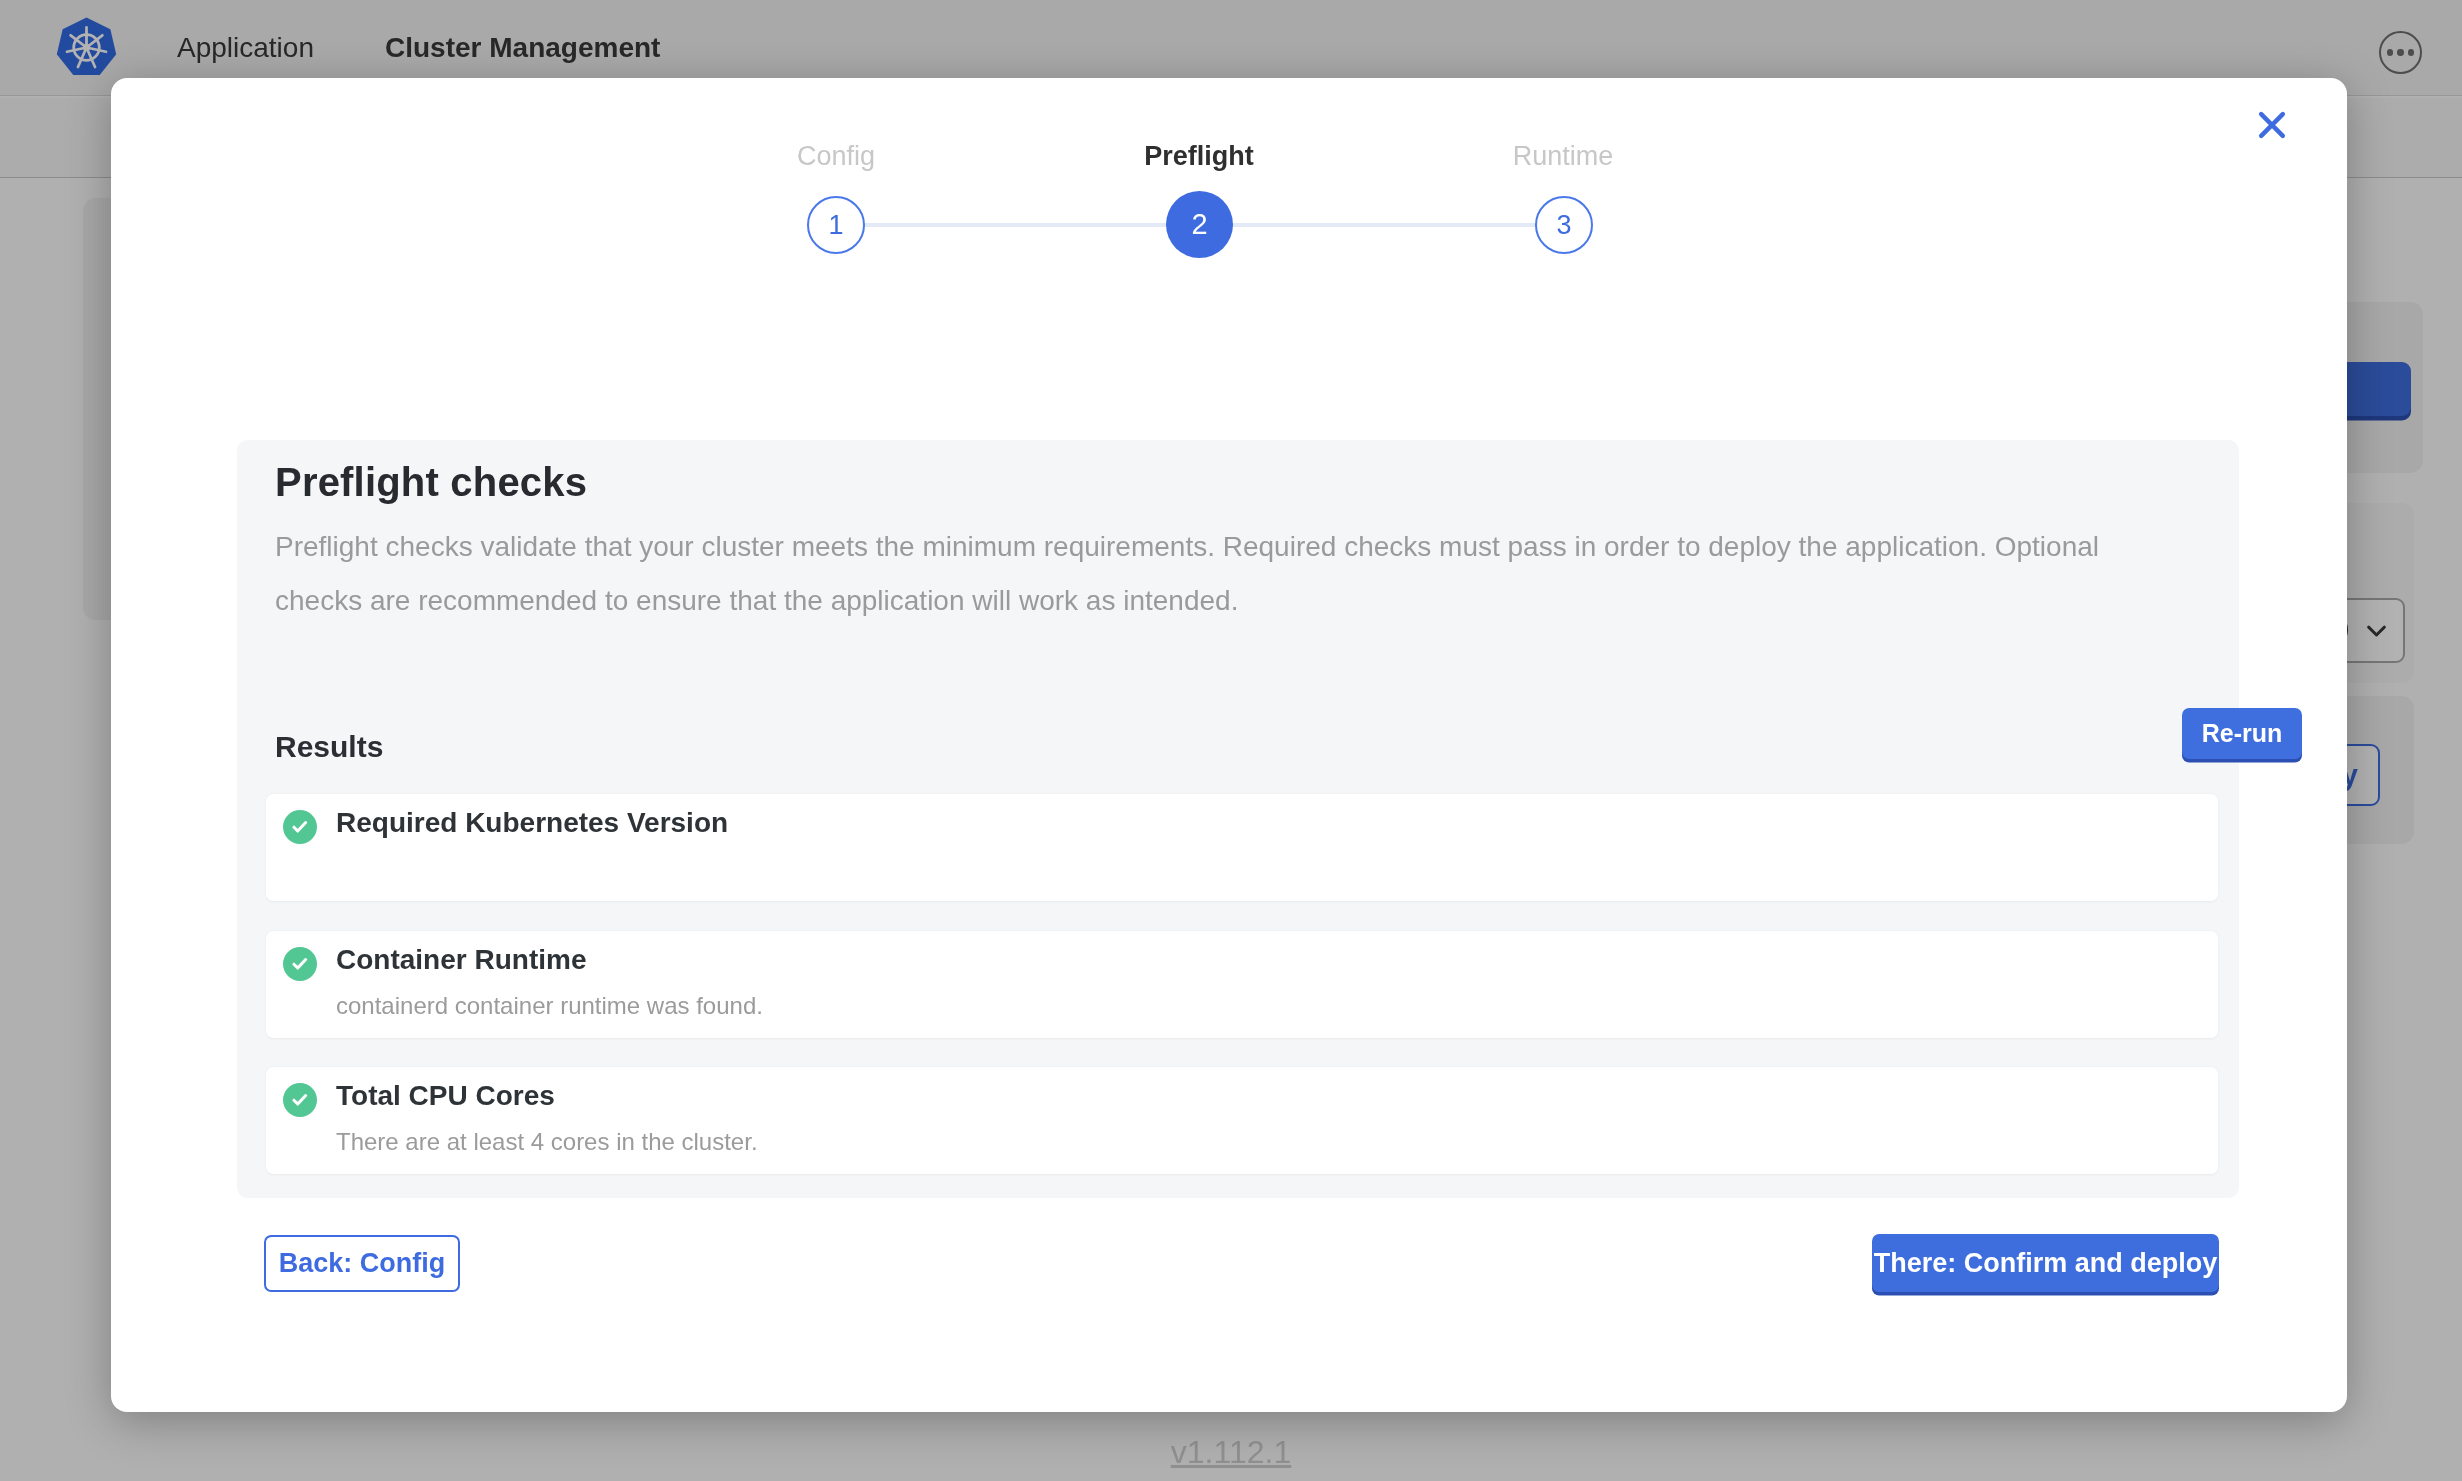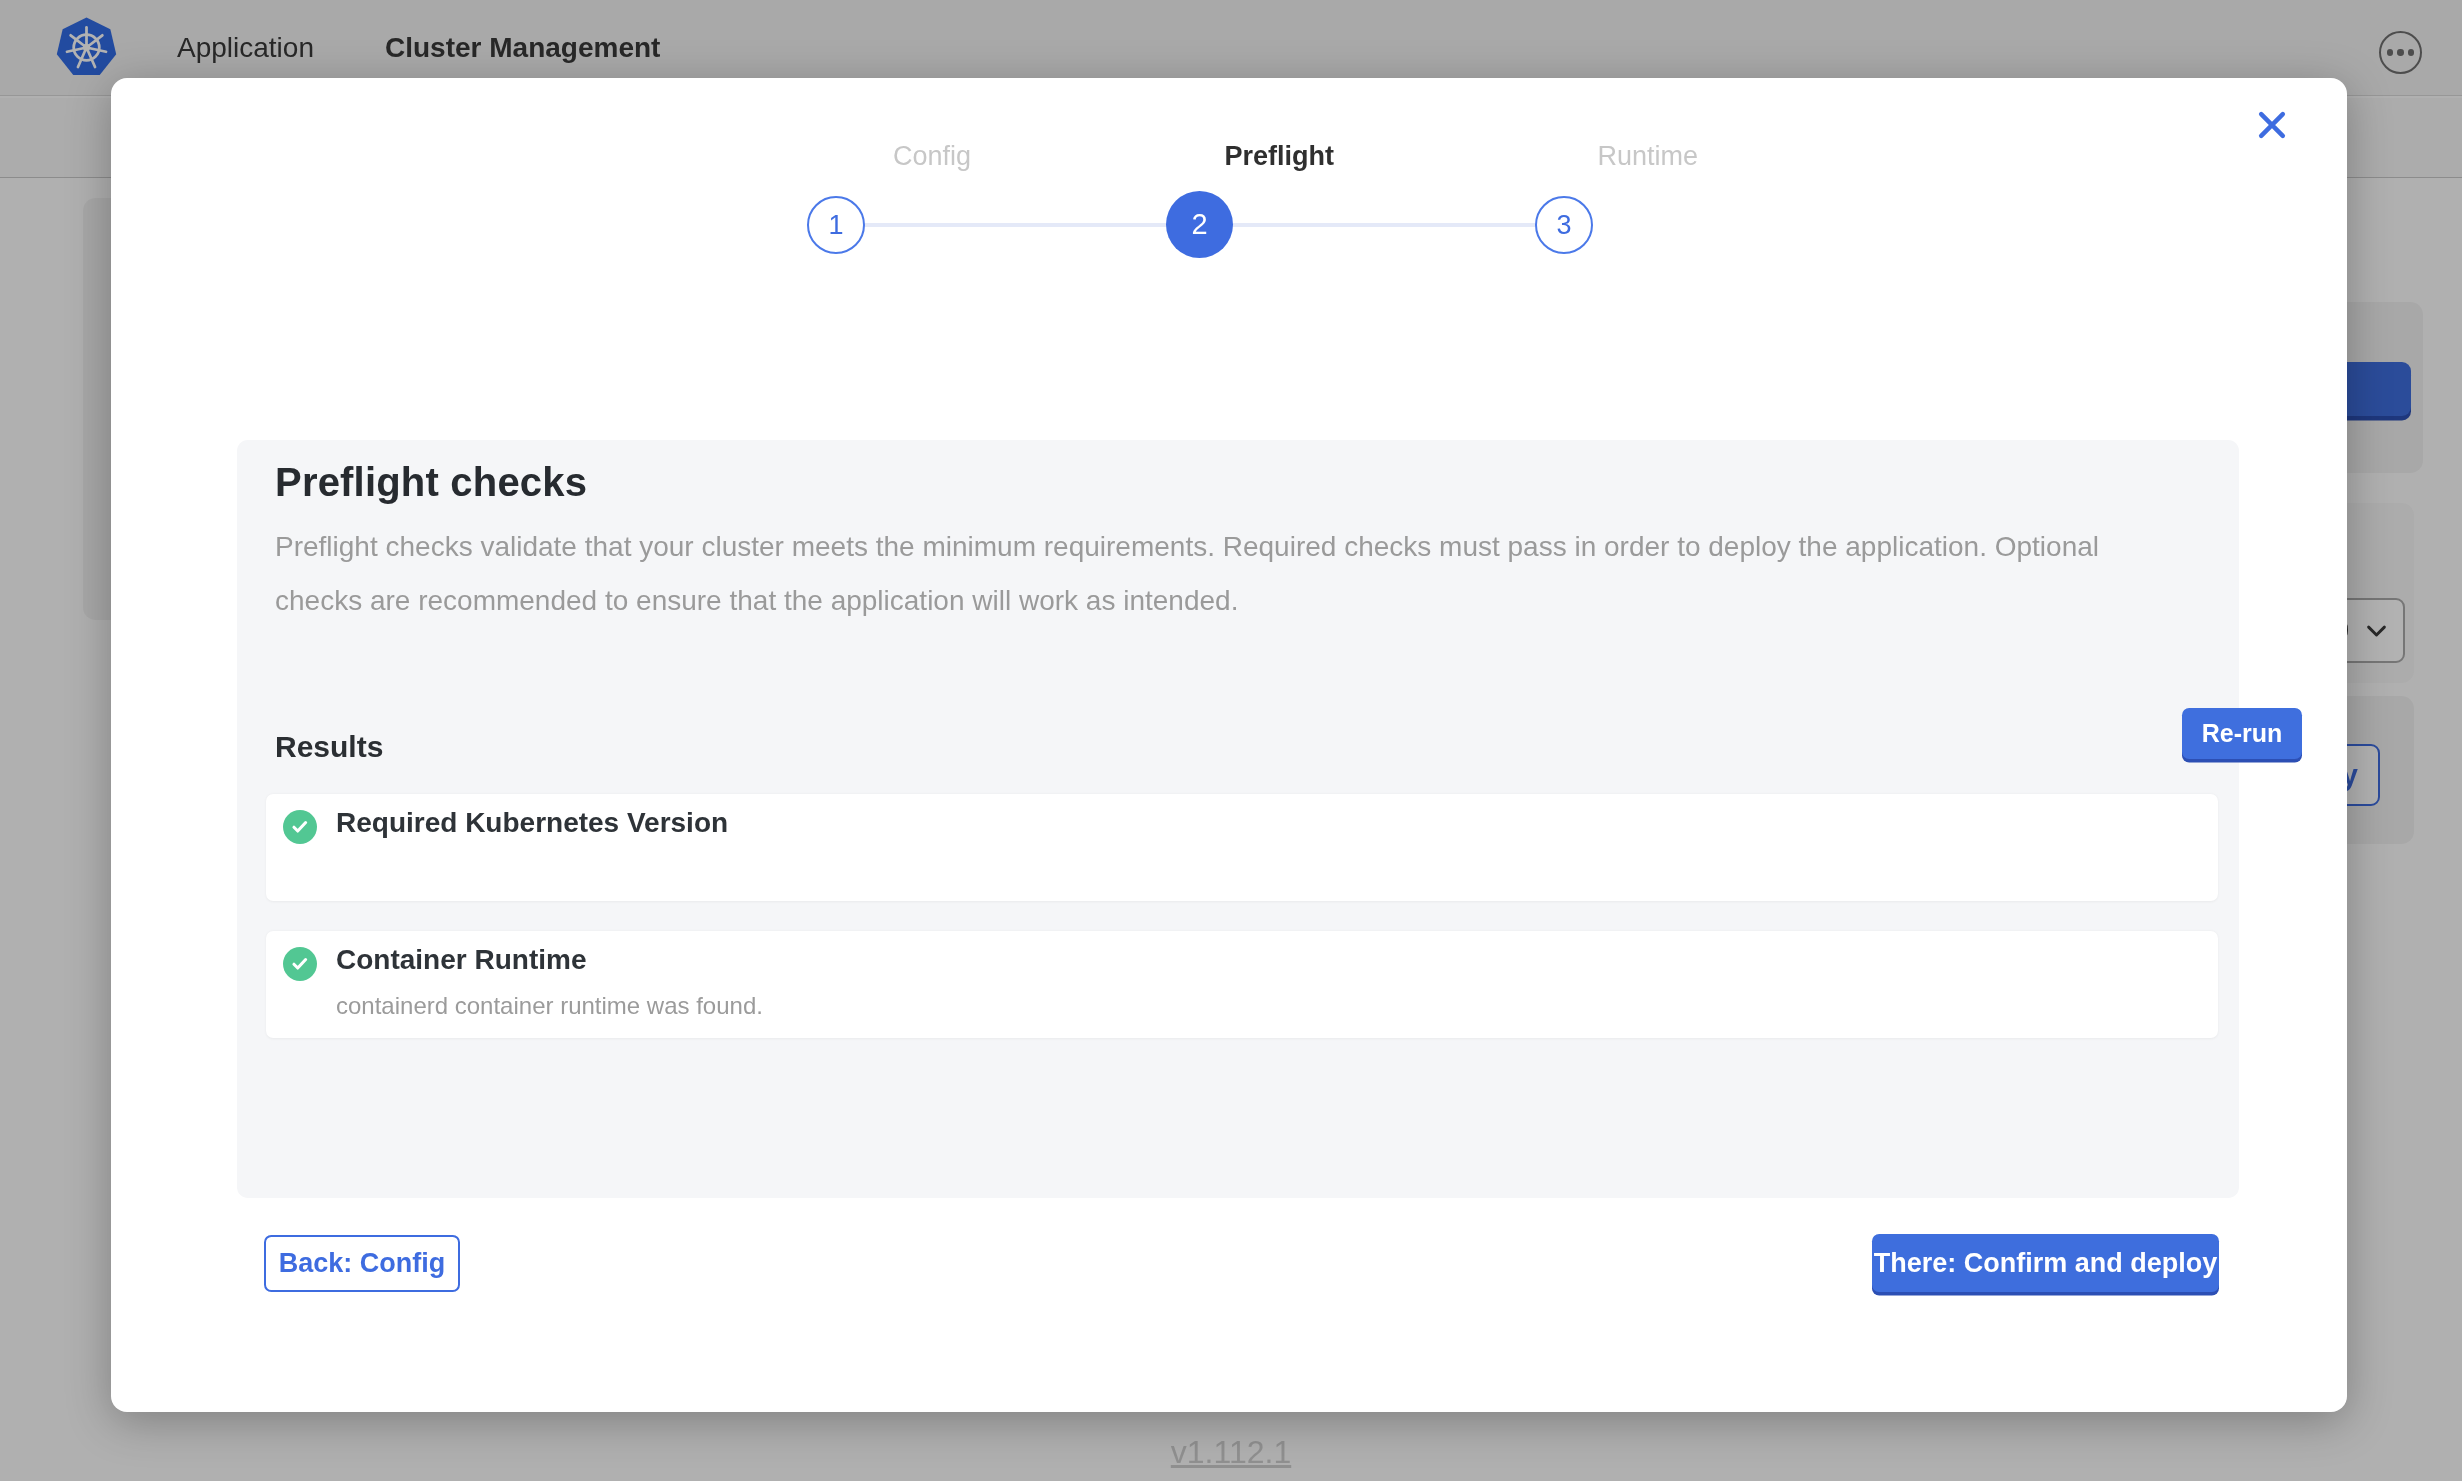--- a/index.html
+++ b/index.html
@@ -26,21 +26,21 @@
   .bg-outline-btn { left:2157px; top:744px; width:223px; height:62px; background:#ffffff; border:2.7px solid #3e6ce0; border-radius:9px; display:flex; align-items:center; justify-content:flex-end; padding-right:20px; font-size:29px; font-weight:700; color:#3e6ce0; z-index:2; }
   .version { left:0; top:1434px; width:2462px; text-align:center; font-size:32px; color:#cfcfcf; z-index:1;text-decoration:underline; }
 
   
   .overlay { left:0; top:0; width:2462px; height:1481px; background:rgba(0,0,0,0.30); z-index:5; }
 
   
   .modal { left:111px; top:78px; width:2236px; height:1334px; background:#ffffff; border-radius:16px; box-shadow:0 9px 45px rgba(0,0,0,0.28); z-index:10; }
   .close-btn { left:2137px; top:23.4px; width:47px; height:47px; display:flex; align-items:center; justify-content:center; cursor:pointer; }
 
-  .step-label { top:63px; width:270px; text-align:right; font-size:27px; color:#c7c7c7; }
+  .step-label { top:63px; width:270px; text-align:center; font-size:27px; color:#c7c7c7; }
   .step-label.active { color:#2f2f2f; font-weight:600; }
   .connector { top:145px; left:724px; width:728px; height:3.6px; background:#e4e9f8; border-radius:1.8px; }
   .step-circle { width:58px; height:58px; border-radius:50%; background:#ffffff; border:2.7px solid #4b79e9; color:#3e6ce0; font-size:27px; display:flex; align-items:center; justify-content:center; top:118px; }
   .step-circle.active { width:67px; height:67px; top:113px; background:#3e6ce0; border:none; color:#ffffff; font-size:29px; }
 
   .content-card { left:126px; top:362px; width:2002px; height:758px; background:#f5f6f8; border-radius:10.8px; }
   .modal-title { left:164px; top:382px; font-size:40px; font-weight:700; color:#272b30; letter-spacing:0.2px; }
   .modal-desc { left:164px; top:442px; width:1905px; font-size:28px; line-height:54px; color:#9a9a9a; }
   .results-heading { left:164px; top:652px; font-size:30px; font-weight:700; color:#2b2f33; }
   .rerun-btn { left:2071px; top:630px; width:120px; height:51px; background:#3f6fde; border:none; border-radius:7.2px; box-shadow:0 3.6px 0 #2c4fb4; color:#ffffff; font-size:25px; font-weight:700; font-family:inherit; cursor:pointer; }
@@ -135,17 +135,26 @@
   <div class="abs check-row" style="top:853px;">
     <span class="check-ic">
       <svg width="21.6" height="21.6" viewBox="0 0 24 24">
           <path d="M5.5 12.5l4.2 4.2 8.8-9.4" fill="none" stroke="#ffffff" stroke-width="3.4" stroke-linecap="round" stroke-linejoin="round"></path>
         </svg>
     </span>
     <div class="c-title">Container Runtime</div>
     <div class="c-desc">containerd container runtime was found.</div>
   </div>
 
+  <div class="abs check-row" style="top:989px;">
+    <span class="check-ic">
+      <svg width="21.6" height="21.6" viewBox="0 0 24 24">
+          <path d="M5.5 12.5l4.2 4.2 8.8-9.4" fill="none" stroke="#ffffff" stroke-width="3.4" stroke-linecap="round" stroke-linejoin="round"></path>
+        </svg>
+    </span>
+    <div class="c-title">Total CPU Cores</div>
+    <div class="c-desc">There are at least 4 cores in the cluster.</div>
+  </div>
 
   <button class="abs back-btn">Back: Config</button>
   <button class="abs next-btn">There: Confirm and deploy</button>
 </div>
 
 
 </body></html>

